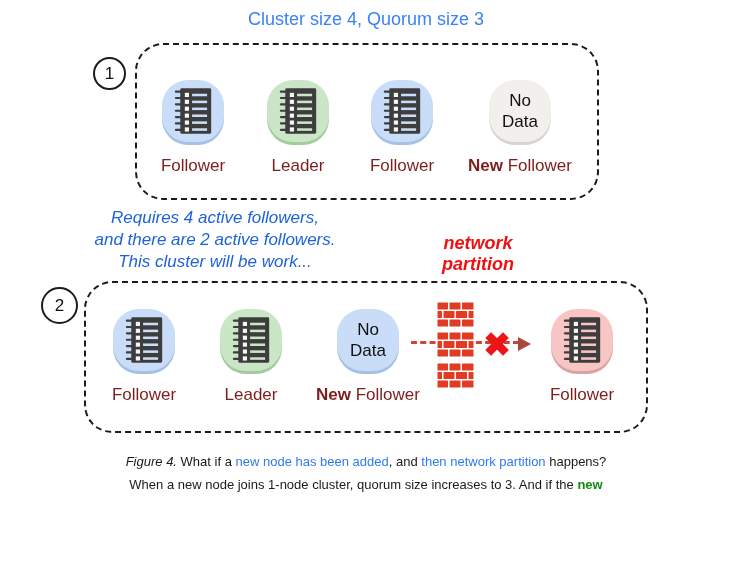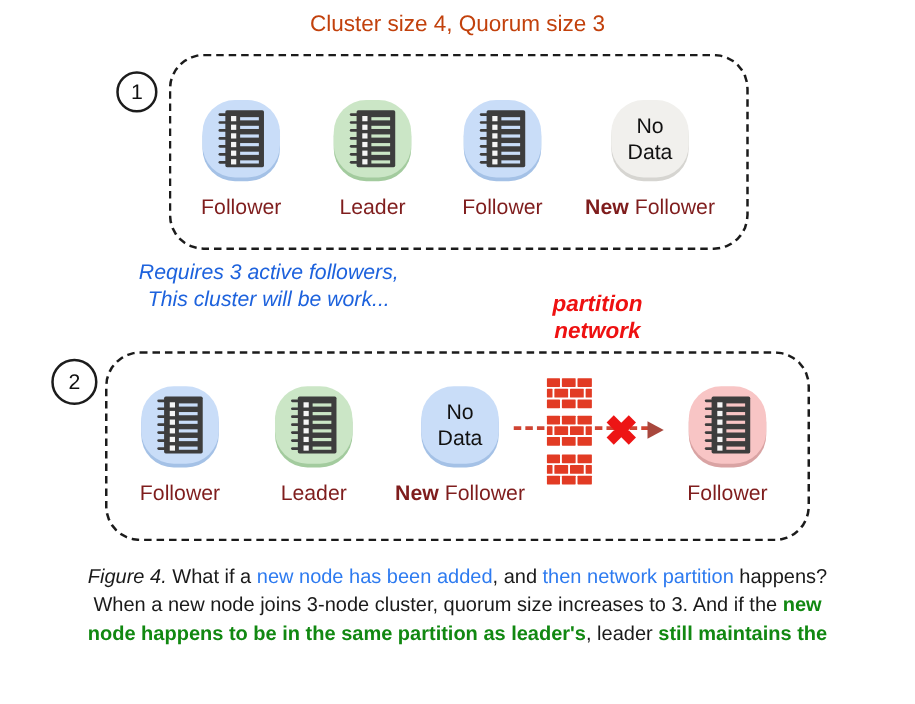--- a/index.html
+++ b/index.html
@@ -2,21 +2,21 @@
 <html><head>
 <meta charset="utf-8">
 <style>
   html,body{margin:0;padding:0;}
   body{
     width:732px;height:563px;position:relative;background:#ffffff;
     font-family:"Liberation Sans", sans-serif;color:#1a1a1a;overflow:hidden;
   }
   .title{
     position:absolute;top:9px;left:0;right:0;text-align:center;
-    font-size:18px;color:#c2410c;
+    font-size:18px;color:#3b82f6;
   }
   .badge{
     position:absolute;border:2px solid #1c1c1c;border-radius:50%;background:#fff;
     display:flex;align-items:center;justify-content:center;font-size:17px;color:#111;
   }
   .badge1{left:93px;top:57px;width:29px;height:29px;}
   .badge2{left:41px;top:287px;width:33px;height:33px;}
   .cluster-box{position:absolute;border:2px dashed #1b1b1b;border-radius:28px;}
   .box1{left:135px;top:43px;width:460px;height:153px;}
   .box2{left:84px;top:281px;width:560px;height:148px;}
@@ -54,21 +54,21 @@
   .brick-bot{top:363px;}
   .x-mark{
     position:absolute;left:479px;top:327px;width:36px;text-align:center;z-index:3;
     font-size:33px;line-height:36px;font-weight:700;color:#ed1515;
   }
   .arrowhead{
     position:absolute;left:518px;top:337px;width:0;height:0;z-index:2;
     border-left:13px solid #a8473d;border-top:7px solid transparent;border-bottom:7px solid transparent;
   }
 
-  .caption{position:absolute;top:450px;left:0;right:0;text-align:center;font-size:16px;line-height:23px;color:#1a1a1a;}
+  .caption{position:absolute;top:450px;left:0;right:0;text-align:center;font-size:13px;line-height:23px;color:#1a1a1a;}
   .caption span{white-space:pre-wrap;}
   .caption .blue{color:#2e7bf0;}
   .caption .green{color:#118811;font-weight:700;}
   .caption .fig{font-style:italic;}
 </style>
 </head>
 <body>
 
 <svg width="0" height="0" style="position:absolute" aria-hidden="true">
   <defs>
@@ -145,26 +145,27 @@
   <div class="tile tile-gray">
     <div class="nodata">
       <div>No</div>
       <div>Data</div>
     </div>
   </div>
   <div class="node-label"><b>New</b><span> Follower</span></div>
 </div>
 
 <div class="blue-note">
-  <div>Requires 3 active followers,</div>
+  <div>Requires 4 active followers,</div>
+  <div>and there are 2 active followers.</div>
   <div>This cluster will be work...</div>
 </div>
 <div class="partition-label">
+  <div>network</div>
   <div>partition</div>
-  <div>network</div>
 </div>
 
 <div class="badge badge2">2</div>
 <div class="cluster-box box2"></div>
 
 <div class="node" style="left:84px;top:309px">
   <div class="tile tile-blue">
     <svg class="nb" viewBox="0 0 44 52">
         <use href="#nb"></use>
       </svg>
@@ -212,15 +213,14 @@
   <div class="tile tile-pink">
     <svg class="nb" viewBox="0 0 44 52">
         <use href="#nb"></use>
       </svg>
   </div>
   <div class="node-label"><span>Follower</span></div>
 </div>
 
 <div class="caption">
   <div class="cap-line"><span class="fig">Figure 4.</span><span> What if a </span><span class="blue">new node has been added</span><span>, and </span><span class="blue">then network partition</span><span> happens?</span></div>
-  <div class="cap-line"><span>When a new node joins 3-node cluster, quorum size increases to 3. And if the </span><span class="green">new</span></div>
-  <div class="cap-line"><span class="green">node happens to be in the same partition as leader's</span><span>, leader </span><span class="green">still maintains the</span></div>
+  <div class="cap-line"><span>When a new node joins 1-node cluster, quorum size increases to 3. And if the </span><span class="green">new</span></div>
 </div>
 
 </body></html>

